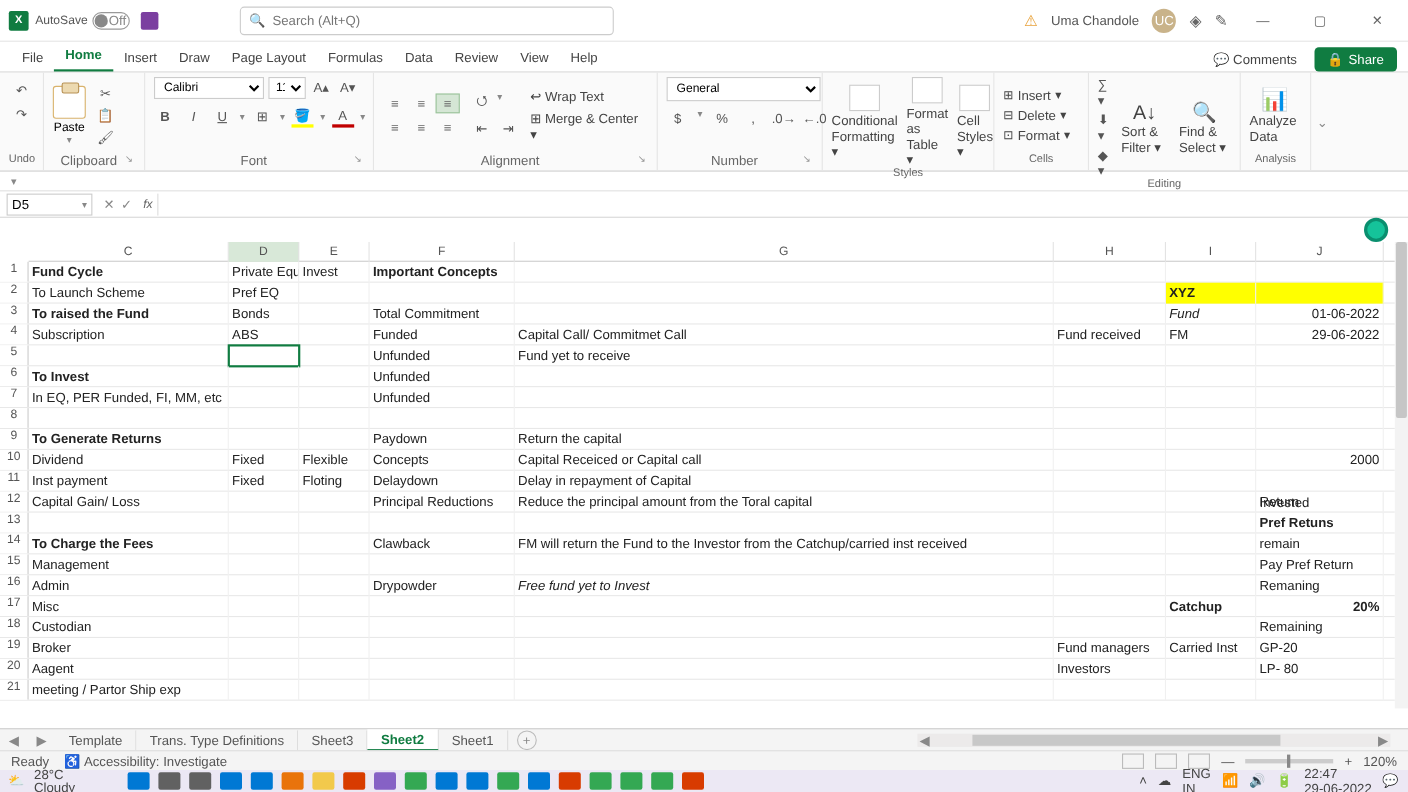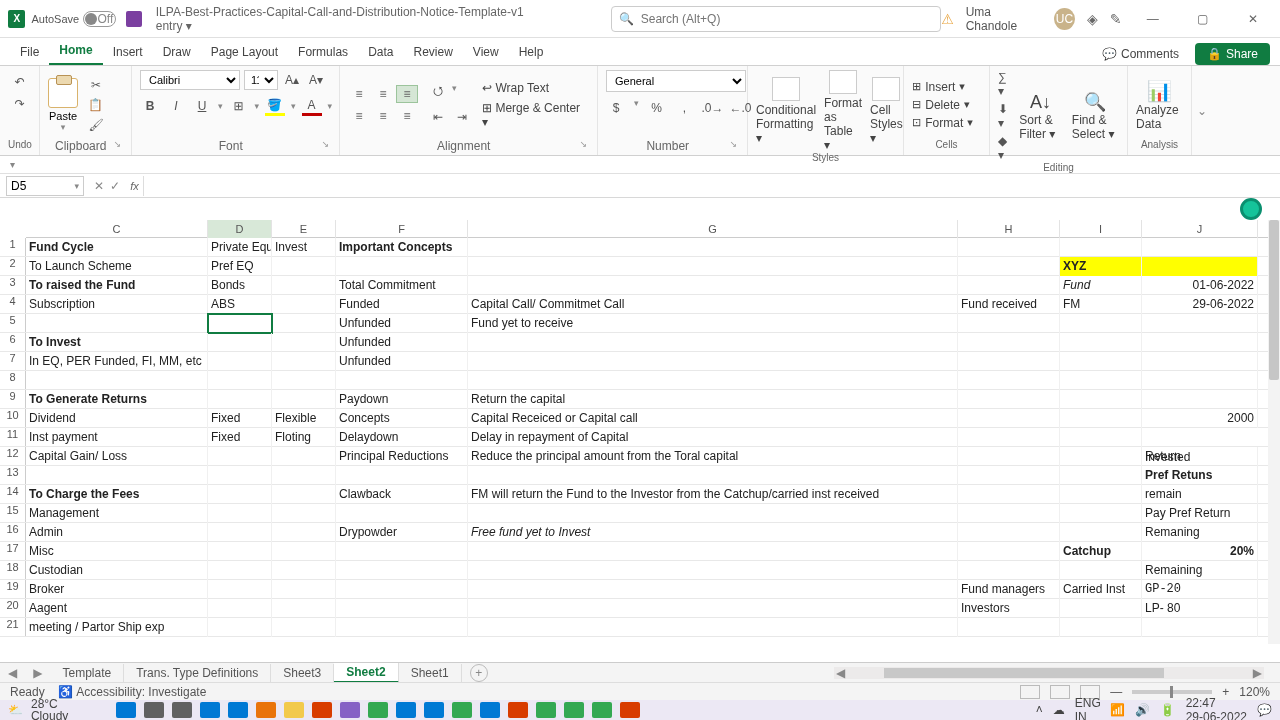--- a/index.html
+++ b/index.html
@@ -121,21 +121,20 @@
 </head>
 <body>
 
 <div class="titlebar">
   <div class="xls-ico">X</div>
   <span class="autosave-lbl">AutoSave</span>
   <div class="autosave-toggle">
       <span>Off</span>
     </div>
   <div class="save-ico"></div>
-  <span class="doc-title">ILPA-Best-Practices-Capital-Call-and-Distribution-Notice-Template-v1 entry ▾</span>
   <div class="searchbox">
     <span class="mag">🔍</span>
     <input placeholder="Search (Alt+Q)" style="">
   </div>
   <div class="tb-right">
     <span class="warn-ico">⚠</span>
     <span class="user-name">Uma Chandole</span>
     <div class="user-badge">
         <span>UC</span>
       </div>
@@ -543,21 +542,21 @@
       </div>
       <div class="row">
         <div class="rh">19</div>
         <div class="cell" style="width: 182px;">Broker</div>
         <div class="cell" style="width: 64px;"></div>
         <div class="cell" style="width: 64px;"></div>
         <div class="cell" style="width: 132px;"></div>
         <div class="cell" style="width: 490px;"></div>
         <div class="cell" style="width: 102px;">Fund managers</div>
         <div class="cell" style="width: 82px;">Carried Inst</div>
-        <div class="cell" style="width: 116px; font-family: Liberation Mono, monospace;">GP-20</div>
+        <div class="cell" style="width: 116px;">GP-20</div>
       </div>
       <div class="row">
         <div class="rh">20</div>
         <div class="cell" style="width: 182px;">Aagent</div>
         <div class="cell" style="width: 64px;"></div>
         <div class="cell" style="width: 64px;"></div>
         <div class="cell" style="width: 132px;"></div>
         <div class="cell" style="width: 490px;"></div>
         <div class="cell" style="width: 102px;">Investors</div>
         <div class="cell" style="width: 82px;"></div>

